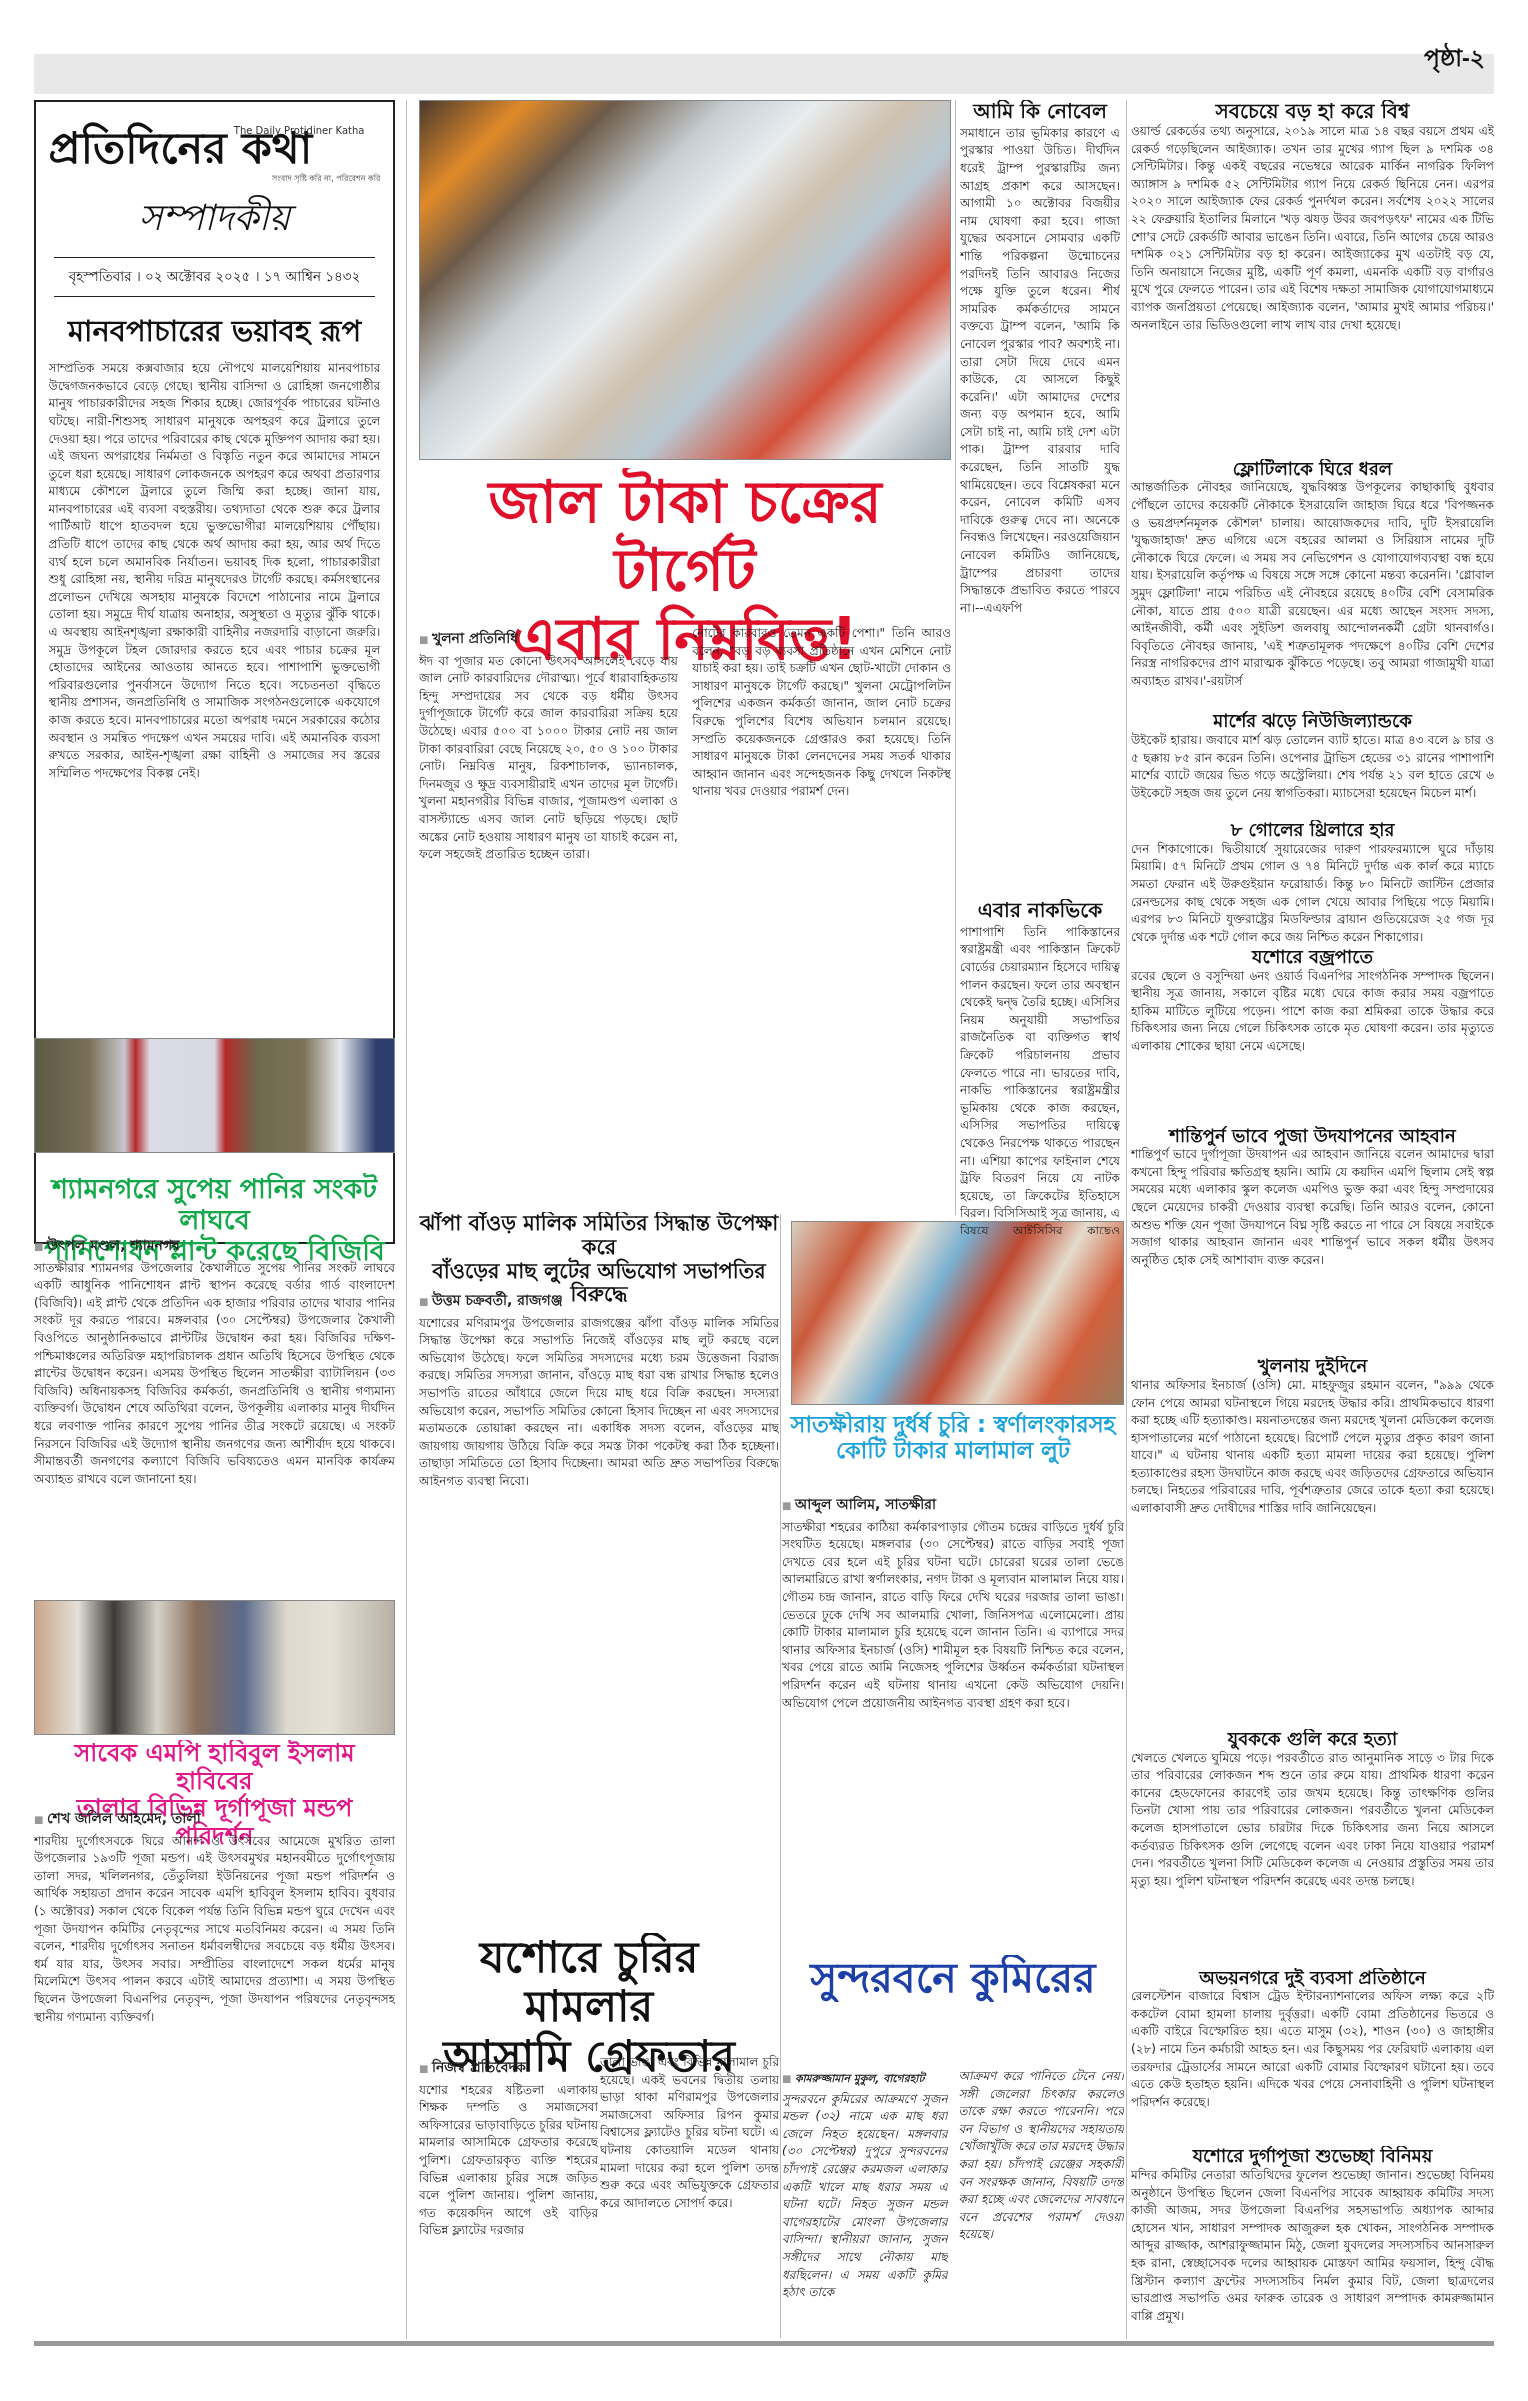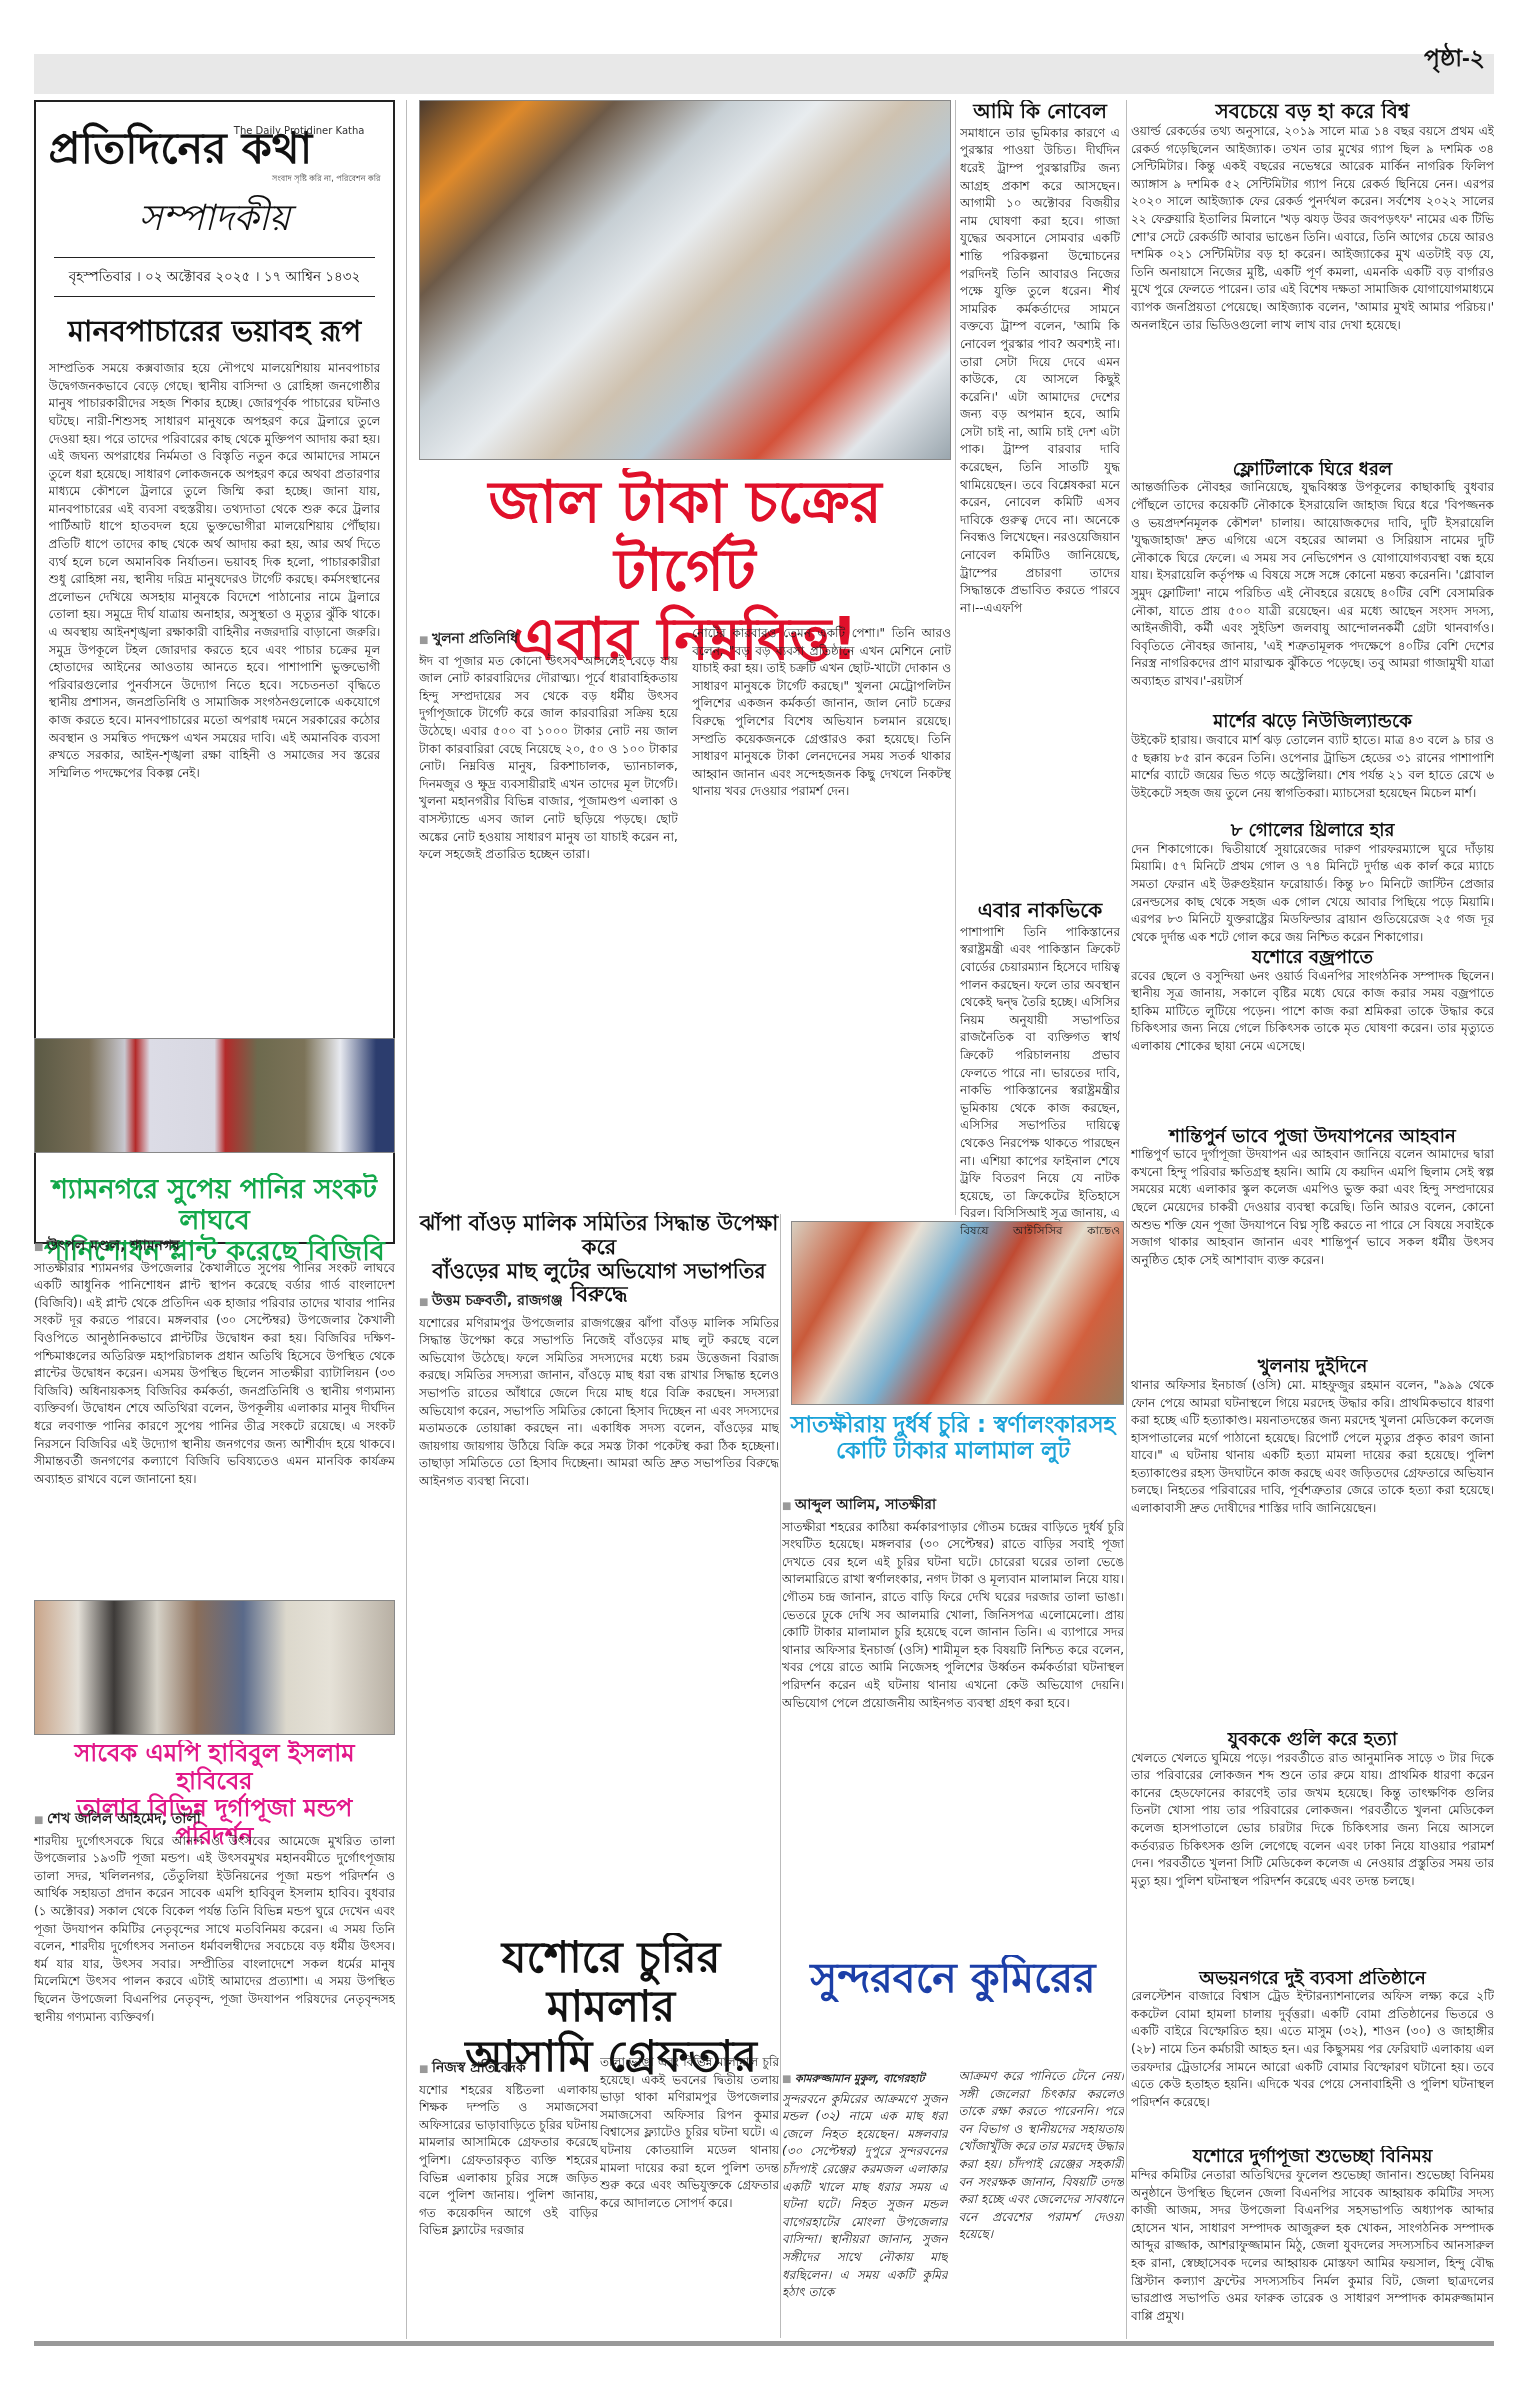--- a/index.html
+++ b/index.html
@@ -80,21 +80,21 @@
 
 <div class="abs hd" style="left:419px; top:1212px; width:360px; font-size:20.7px; color:#111;">
   <div>ঝাঁপা বাঁওড় মালিক সমিতির সিদ্ধান্ত উপেক্ষা করে</div>
   <div>বাঁওড়ের মাছ লুটের অভিযোগ সভাপতির বিরুদ্ধে</div>
 </div>
 <div class="abs" style="left:419px; top:1287px; width:360px;">
   <div class="byline">উত্তম চক্রবর্তী, রাজগঞ্জ</div>
   <div class="body-text" style="height:593px;">যশোরের মণিরামপুর উপজেলার রাজগঞ্জের ঝাঁপা বাঁওড় মালিক সমিতির সিদ্ধান্ত উপেক্ষা করে সভাপতি নিজেই বাঁওড়ের মাছ লুট করছে বলে অভিযোগ উঠেছে। ফলে সমিতির সদস্যদের মধ্যে চরম উত্তেজনা বিরাজ করছে। সমিতির সদস্যরা জানান, বাঁওড়ে মাছ ধরা বন্ধ রাখার সিদ্ধান্ত হলেও সভাপতি রাতের আঁধারে জেলে দিয়ে মাছ ধরে বিক্রি করছেন। সদস্যরা অভিযোগ করেন, সভাপতি সমিতির কোনো হিসাব দিচ্ছেন না এবং সদস্যদের মতামতকে তোয়াক্কা করছেন না। একাধিক সদস্য বলেন, বাঁওড়ের মাছ জায়গায় জায়গায় উঠিয়ে বিক্রি করে সমস্ত টাকা পকেটস্থ করা ঠিক হচ্ছেনা। তাছাড়া সমিতিতে তো হিসাব দিচ্ছেনা। আমরা অতি দ্রুত সভাপতির বিরুদ্ধে আইনগত ব্যবস্থা নিবো।</div>
 </div>
 
-<div class="abs hd" style="left:431px; top:1933px; width:360px; font-size:43px; color:#111;">
+<div class="abs hd" style="left:409px; top:1933px; width:360px; font-size:43px; color:#111;">
   <div>যশোরে চুরির মামলার</div>
   <div>আসামি গ্রেফতার</div>
 </div>
 <div class="abs" style="left:419px; top:2054px; width:360px;">
   <div style="display:flex; gap:2px;">
     <div style="flex:1;">
       <div class="byline">নিজস্ব প্রতিবেদক</div>
       <div class="body-text" style="height:261px;">যশোর শহরের ষষ্টিতলা এলাকায় শিক্ষক দম্পতি ও সমাজসেবা অফিসারের ভাড়াবাড়িতে চুরির ঘটনায় মামলার আসামিকে গ্রেফতার করেছে পুলিশ। গ্রেফতারকৃত ব্যক্তি শহরের বিভিন্ন এলাকায় চুরির সঙ্গে জড়িত বলে পুলিশ জানায়। পুলিশ জানায়, গত কয়েকদিন আগে ওই বাড়ির বিভিন্ন ফ্ল্যাটের দরজার</div>
     </div>
     <div style="flex:1;">

